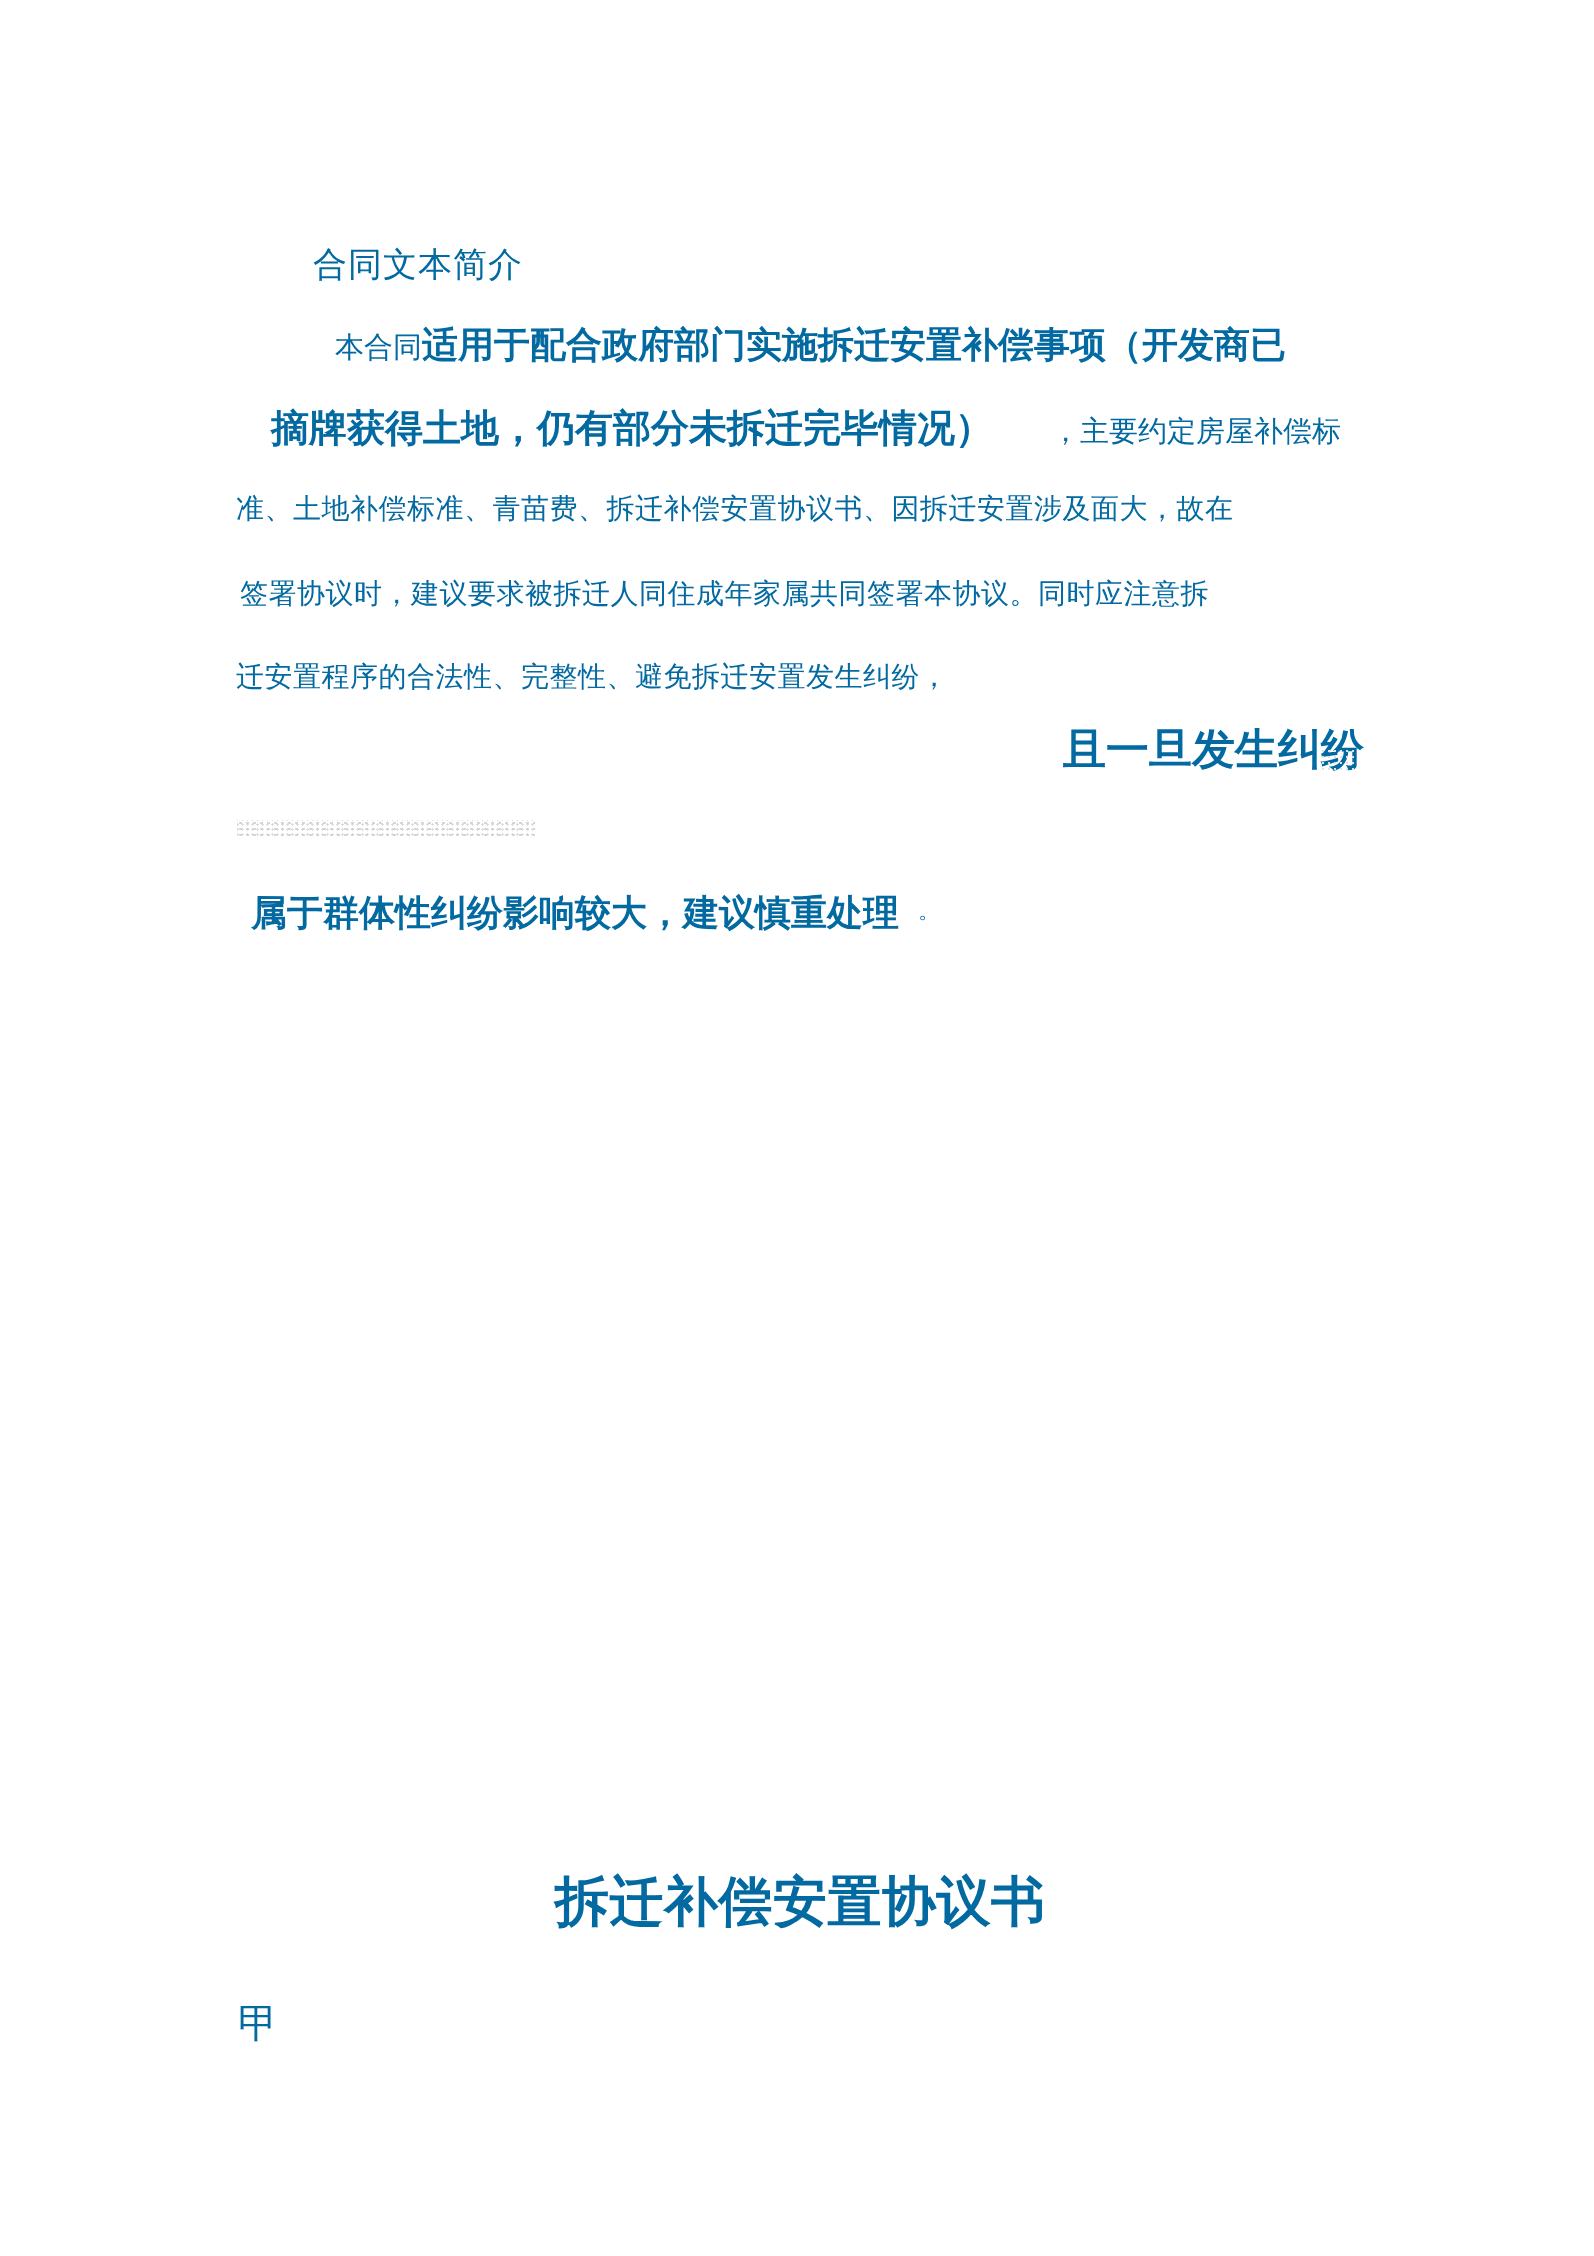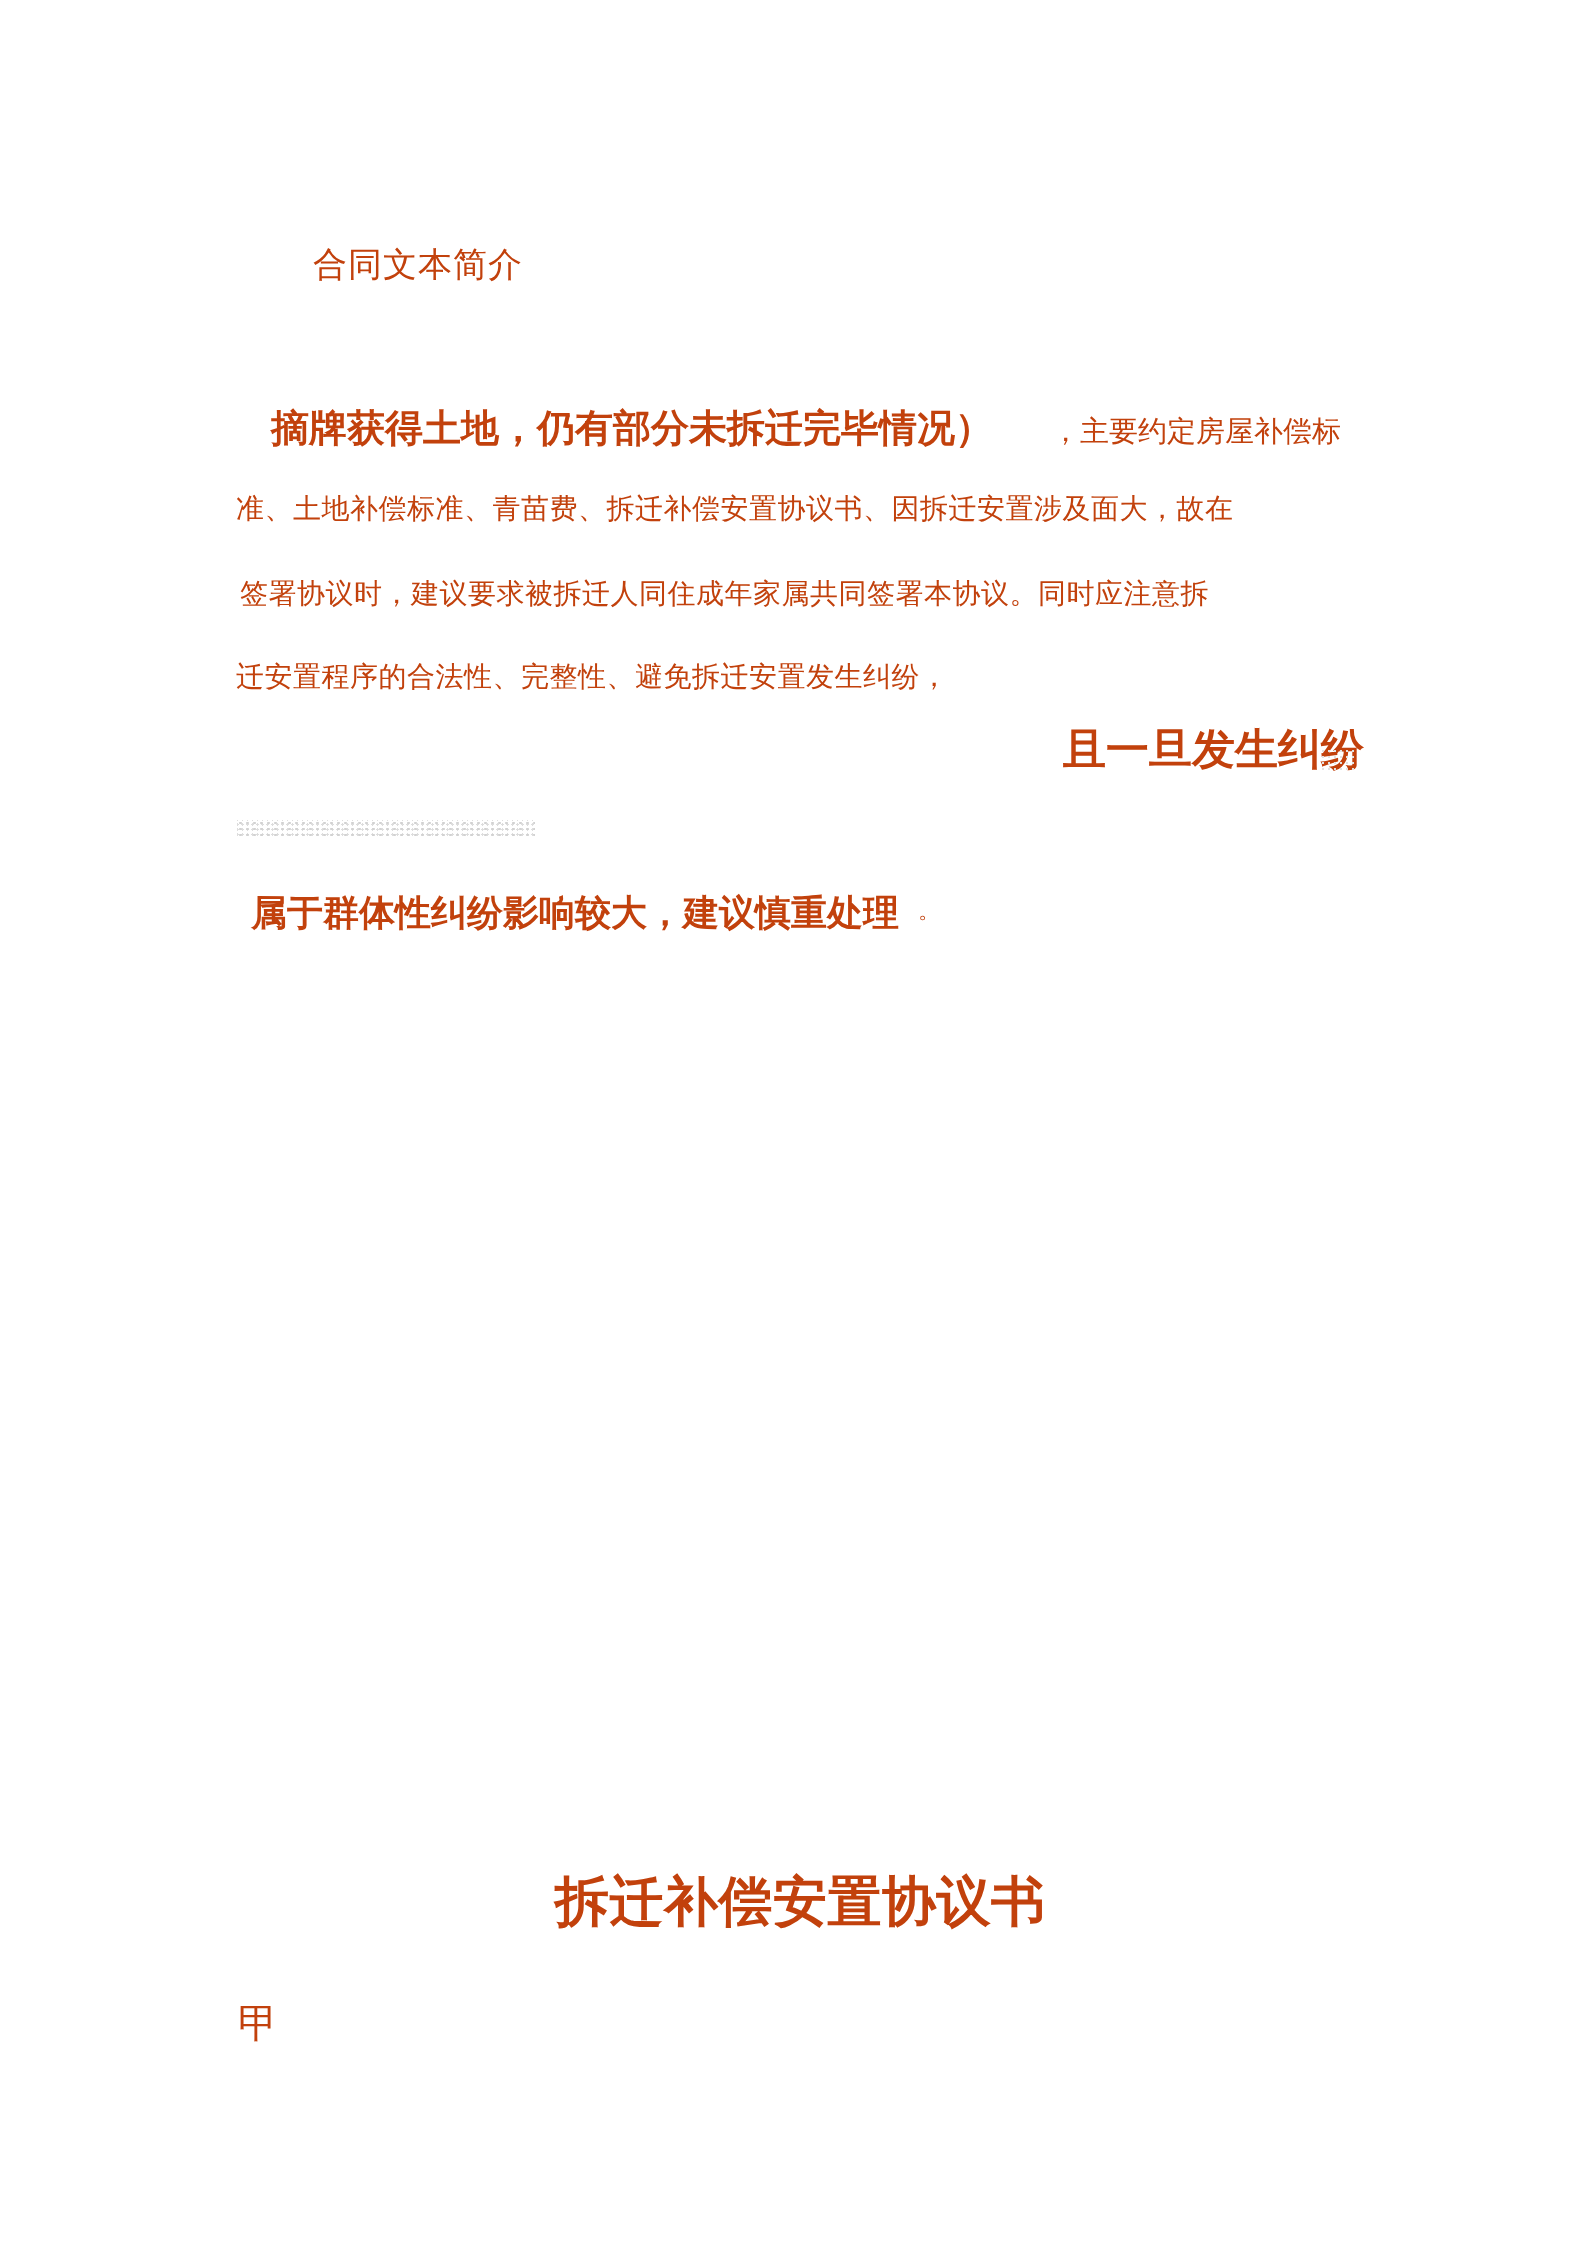--- a/index.html
+++ b/index.html
@@ -7,21 +7,21 @@
     padding: 0;
     background: #ffffff;
   }
   .page {
     position: relative;
     width: 1518px;
     height: 2256px;
     background: #ffffff;
     overflow: hidden;
     font-family: "Liberation Sans", sans-serif;
-    color: #c2410c;
+    color: #0369a1;
   }
   .abs { position: absolute; white-space: nowrap; line-height: 1.18; }
 
   .intro-heading {
     left: 313px; top: 244px;
     font-size: 34px;
     font-weight: 400;
     letter-spacing: 1px;
   }
   .para-line1 { left: 335px; top: 324px; }
@@ -86,20 +86,23 @@
     font-weight: 400;
   }
 </style>
 </head>
 <body>
 
 <div class="page">
 
   <div class="abs intro-heading">合同文本简介</div>
 
+  <div class="abs para-line1">
+    <span class="lead-small">本合同</span><span class="big">适用于配合政府部门实施拆迁安置补偿事项（开发商已</span>
+  </div>
 
   <div class="abs para-line2">
     <span class="big">摘牌获得土地，仍有部分未拆迁完毕情况）</span><span class="tail-small">，主要约定房屋补偿标</span>
   </div>
 
   <div class="abs para-line3">准、土地补偿标准、青苗费、拆迁补偿安置协议书、因拆迁安置涉及面大，故在</div>
 
   <div class="abs para-line4">签署协议时，建议要求被拆迁人同住成年家属共同签署本协议。同时应注意拆</div>
 
   <div class="abs para-line5">迁安置程序的合法性、完整性、避免拆迁安置发生纠纷，</div>

